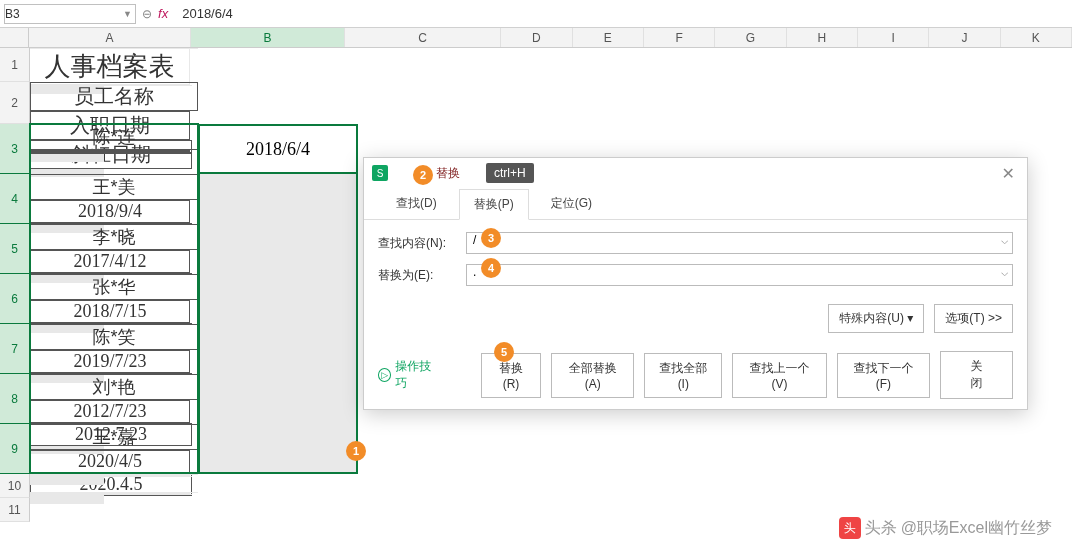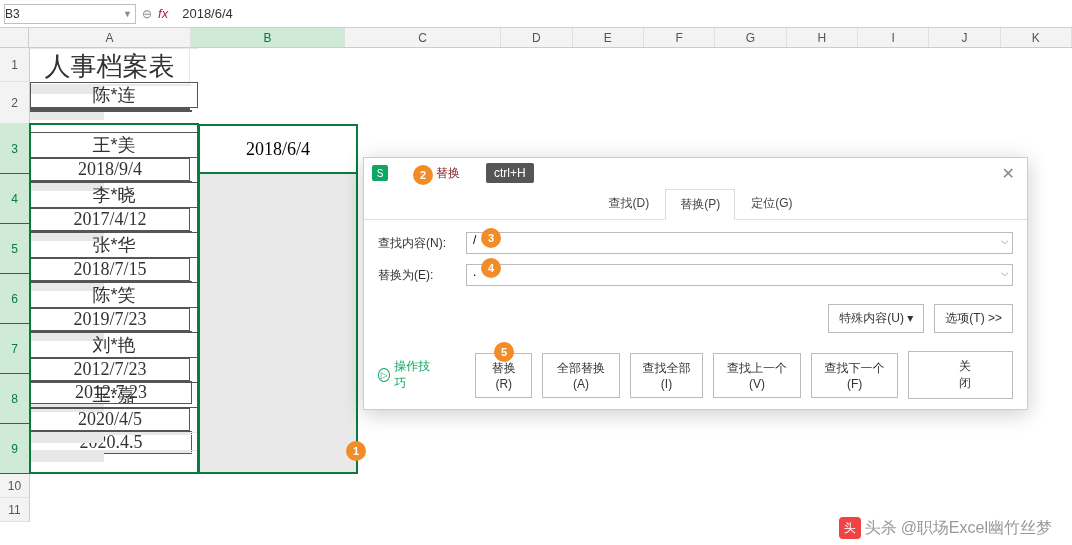--- a/index.html
+++ b/index.html
@@ -52,39 +52,39 @@
 
 .callout { position: absolute; width: 20px; height: 20px; border-radius: 50%; background: #f28c28; z-index: 60; display:flex; align-items:center; justify-content:center; color:#fff; font-size:11px; font-weight:bold; }
 
 .dialog { position: absolute; left: 363px; top: 157px; width: 665px; background: #fff; border: 1px solid #ccc; box-shadow: 0 4px 20px rgba(0,0,0,0.2); z-index: 50; font-size: 12px; }
 .dlg-title { height: 30px; display: flex; align-items: center; padding: 0 8px; }
 .dlg-logo { width: 16px; height: 16px; background: #0fa562; color: #fff; font-size: 10px; display:flex; align-items:center; justify-content:center; border-radius:2px; margin-right:4px; }
 .dlg-name { color: #7f1d1d; margin-left: 44px; }
 .dlg-close { margin-left: auto; color: #888; font-size: 16px; cursor: pointer; padding: 0 4px; }
 .shortcut-tag { background: #555; color: #fff; padding: 3px 8px; border-radius: 2px; margin-left: 26px; font-size: 12px; }
 
-.tabs { display: flex; border-bottom: 1px solid #ddd; padding-left: 10px; gap: 2px; justify-content: center; }
+.tabs { display: flex; border-bottom: 1px solid #ddd; padding-left: 18px; gap: 8px; }
 .tab { padding: 6px 14px; color: #444; cursor: pointer; position: relative; top: 1px; }
 .tab.active { border: 1px solid #ddd; border-bottom: 1px solid #fff; background: #fff; }
 
 .dlg-body { padding: 12px 14px 10px; }
 .form-row { display: flex; align-items: center; margin-bottom: 10px; gap: 16px; }
 .form-label { width: 72px; color: #333; text-align: left; }
 .form-input { flex: 1; height: 22px; border: 1px solid #bbb; padding: 0 6px; font-size: 12px; background:#fff; position:relative; }
 .form-input .dd { position:absolute; right:4px; top:3px; color:#888; font-size:9px; }
 
 .opt-row { display: flex; justify-content: flex-end; gap: 10px; margin: 18px 0 12px; }
 .btn { border: 1px solid #bbb; background: #fff; padding: 5px 10px; cursor: pointer; color: #333; font-size: 12px; }
 
 .action-row { display: flex; align-items: center; gap: 10px; border-top: 0px solid #eee; padding-top: 6px; }
 .tips { color: #0fa562; display: flex; align-items: center; gap: 4px; }
 .tips-icon { width: 14px; height: 14px; border: 1px solid #0fa562; border-radius: 50%; display:flex; align-items:center; justify-content:center; font-size:9px; }
 .spacer { flex: 0 0 20px; }
 .action-row .btn { padding: 6px 10px; }
-.btn.close { margin-left: auto; padding: 6px 41px; text-align: right; }
+.btn.close { margin-left: auto; padding: 6px 24px; }
 
 .watermark { position: absolute; right: 20px; bottom: 6px; color: #999; font-size: 16px; z-index: 70; display:flex; align-items:center; gap:4px; }
 .wm-icon { width: 22px; height: 22px; background: #ef4444; border-radius: 4px; display:flex; align-items:center; justify-content:center; color:#fff; font-size:12px; }
 </style>
 </head>
 <body>
 
 <div class="formula-bar">
   <div class="name-box">
     <span>B3</span>
@@ -132,20 +132,33 @@
       <div class="cell C"></div>
       <div class="cell n"></div>
         <div class="cell n"></div>
         <div class="cell n"></div>
         <div class="cell n"></div>
         <div class="cell n"></div>
         <div class="cell n"></div>
         <div class="cell n"></div>
         <div class="cell n"></div>
     </div>
+    <div class="grow r2">
+      <div class="cell A hdr">员工名称</div>
+      <div class="cell B hdr">入职日期</div>
+      <div class="cell C hdr">斜杠日期</div>
+      <div class="cell n"></div>
+        <div class="cell n"></div>
+        <div class="cell n"></div>
+        <div class="cell n"></div>
+        <div class="cell n"></div>
+        <div class="cell n"></div>
+        <div class="cell n"></div>
+        <div class="cell n"></div>
+    </div>
     <div class="grow">
       <div class="cell A data">陈*连</div>
       <div class="cell B data"></div>
       <div class="cell C data"></div>
       <div class="cell n"></div>
         <div class="cell n"></div>
         <div class="cell n"></div>
         <div class="cell n"></div>
         <div class="cell n"></div>
         <div class="cell n"></div>

